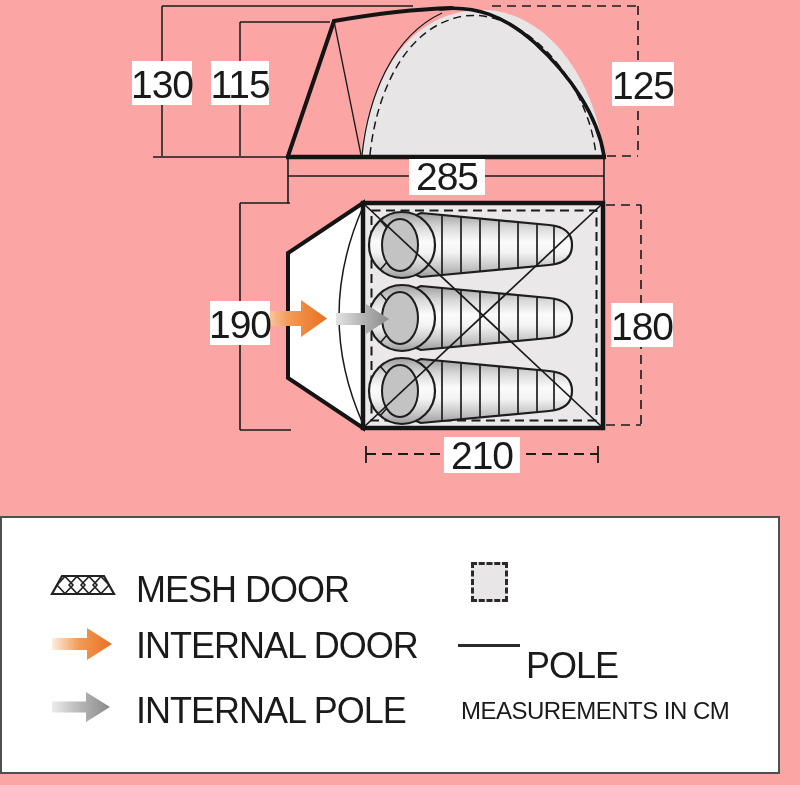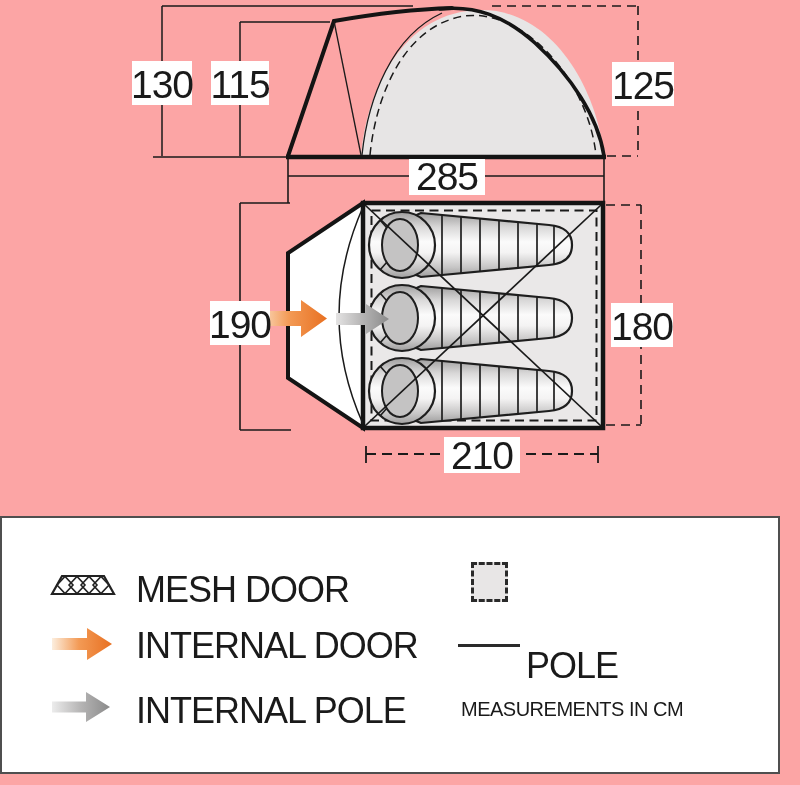--- a/index.html
+++ b/index.html
@@ -6,21 +6,21 @@
   .page{position:relative;width:800px;height:785px;background:#fca5a5;overflow:hidden;
         font-family:"Liberation Sans", sans-serif;color:#1a1a1a;padding-left:24px;}
   .diagram-svg{position:absolute;left:0;top:0;}
   .dim-text{font-family:"Liberation Sans", sans-serif;font-size:39px;fill:#1a1a1a;
             letter-spacing:-1px;text-anchor:middle;}
   .legend-box{position:absolute;left:0;top:516px;width:780px;height:258px;
               border:2px solid #4f4f4f;background:#fff;box-sizing:border-box;}
   .legend-icon{position:absolute;}
   .legend-label{position:absolute;font-size:36px;letter-spacing:-1px;color:#1a1a1a;
                 white-space:nowrap;line-height:1;}
-  .legend-note{position:absolute;font-size:20px;letter-spacing:-0.5px;color:#1a1a1a;
+  .legend-note{position:absolute;font-size:24px;letter-spacing:-0.5px;color:#1a1a1a;
                white-space:nowrap;line-height:1;}
   .bedroom-swatch{position:absolute;width:31px;height:34px;border:3px dashed #2a2a2a;
                   background:#e8e6e6;}
   .pole-swatch{position:absolute;width:62px;height:3px;background:#2a2a2a;}
 </style>
 </head>
 <body>
 
 <div class="page">
 

